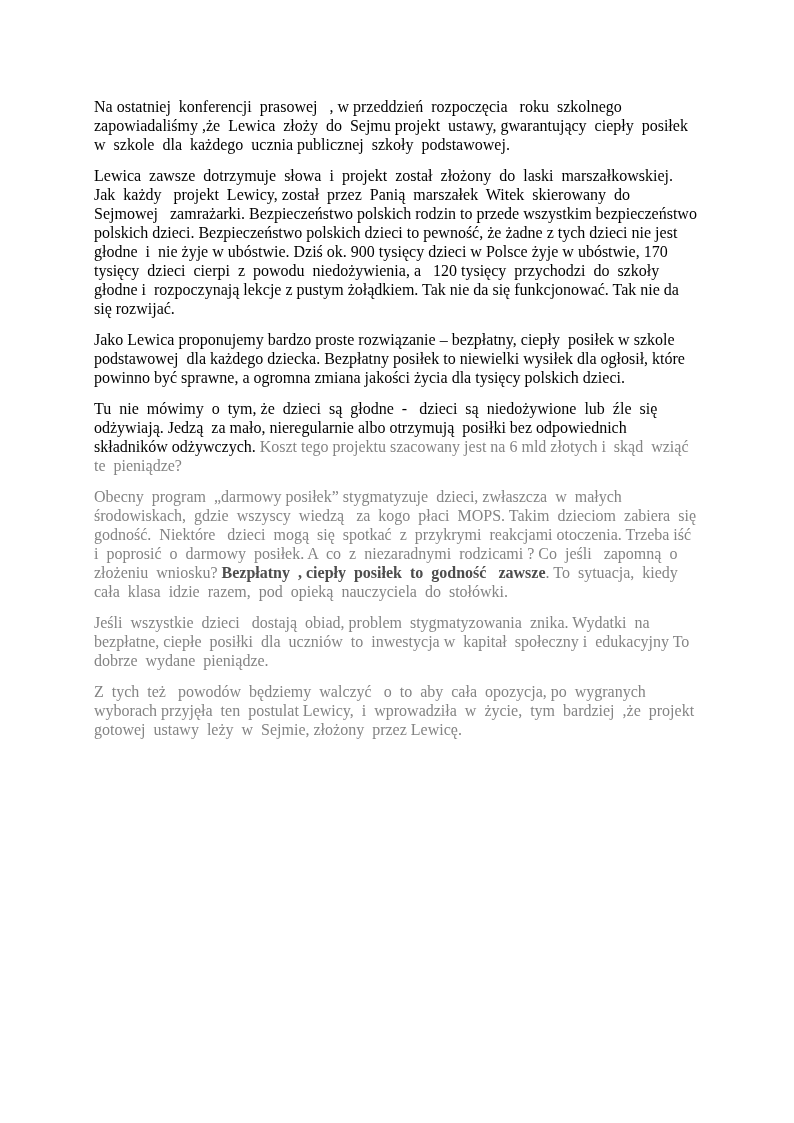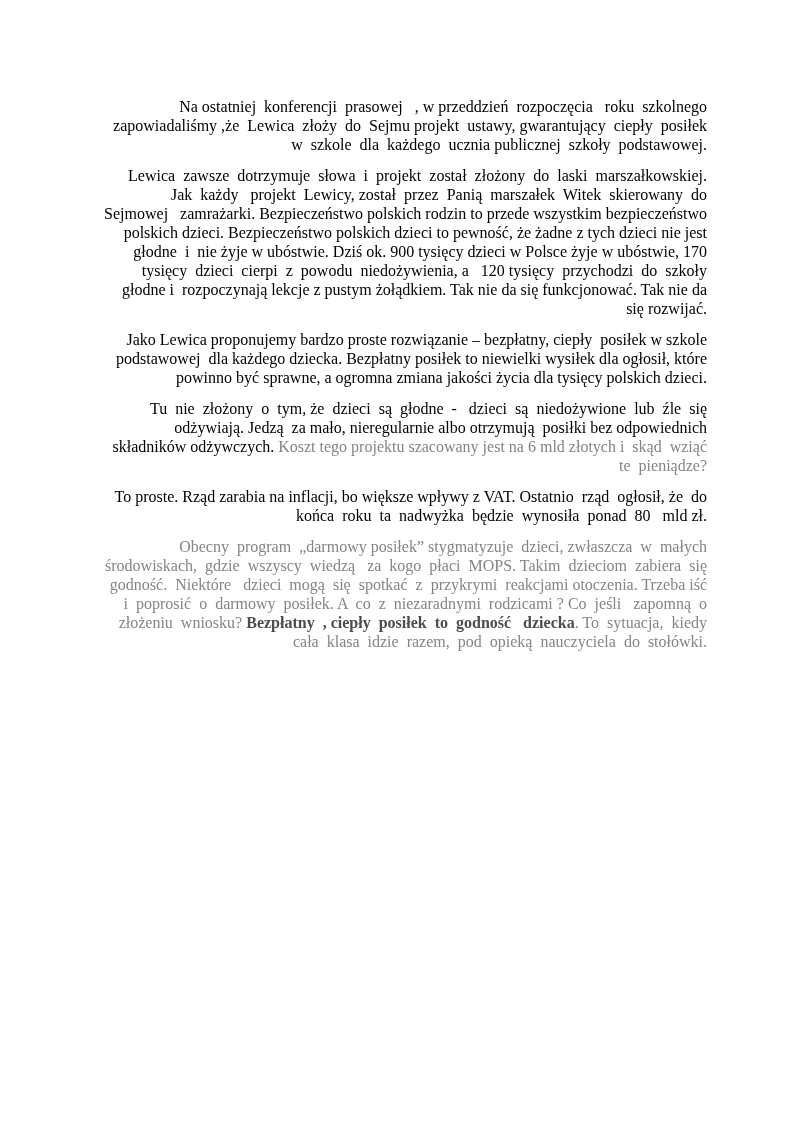--- a/index.html
+++ b/index.html
@@ -18,21 +18,20 @@
     box-sizing: border-box;
     padding: 97px 87px 0 94px;
     font-family: "Liberation Serif", "DejaVu Serif", serif;
     font-size: 16px;
     line-height: 19px;
     color: #000000;
   }
   .doc p {
     margin: 0 0 12px 0;
     white-space: pre-wrap;
-    text-align: right;
   }
   .run-black { color: #000000; font-weight: normal; }
   .run-gray { color: #848484; font-weight: normal; }
   .run-gray_bold { color: #4d4d4d; font-weight: bold; }
 </style>
 </head>
 <body>
 
 <div class="page">
   <div class="doc" id="doc-body">
@@ -43,26 +42,30 @@
 Jak  każdy   projekt  Lewicy, został  przez  Panią  marszałek  Witek  skierowany  do
 Sejmowej   zamrażarki. Bezpieczeństwo polskich rodzin to przede wszystkim bezpieczeństwo
 polskich dzieci. Bezpieczeństwo polskich dzieci to pewność, że żadne z tych dzieci nie jest
 głodne  i  nie żyje w ubóstwie. Dziś ok. 900 tysięcy dzieci w Polsce żyje w ubóstwie, 170
 tysięcy  dzieci  cierpi  z  powodu  niedożywienia, a   120 tysięcy  przychodzi  do  szkoły
 głodne i  rozpoczynają lekcje z pustym żołądkiem. Tak nie da się funkcjonować. Tak nie da
 się rozwijać.</span></p>
       <p><span class="run-black">Jako Lewica proponujemy bardzo proste rozwiązanie – bezpłatny, ciepły  posiłek w szkole
 podstawowej  dla każdego dziecka. Bezpłatny posiłek to niewielki wysiłek dla ogłosił, które
 powinno być sprawne, a ogromna zmiana jakości życia dla tysięcy polskich dzieci.</span></p>
-      <p><span class="run-black">Tu  nie  złożony  o  tym, że  dzieci  są  głodne  -   dzieci  są  niedożywione  lub  źle  się
+      <p><span class="run-black">Tu  nie  mówimy  o  tym, że  dzieci  są  głodne  -   dzieci  są  niedożywione  lub  źle  się
 odżywiają. Jedzą  za mało, nieregularnie albo otrzymują  posiłki bez odpowiednich
 składników odżywczych. </span><span class="run-gray">Koszt tego projektu szacowany jest na 6 mld złotych i  skąd  wziąć
 te  pieniądze?</span></p>
-      <p><span class="run-black"> To proste. Rząd zarabia na inflacji, bo większe wpływy z VAT. Ostatnio  rząd  ogłosił, że  do
-końca  roku  ta  nadwyżka  będzie  wynosiła  ponad  80   mld zł.</span></p>
       <p><span class="run-gray">Obecny  program  „darmowy posiłek” stygmatyzuje  dzieci, zwłaszcza  w  małych
 środowiskach,  gdzie  wszyscy  wiedzą   za  kogo  płaci  MOPS. Takim  dzieciom  zabiera  się
 godność.  Niektóre   dzieci  mogą  się  spotkać  z  przykrymi  reakcjami otoczenia. Trzeba iść
 i  poprosić  o  darmowy  posiłek. A  co  z  niezaradnymi  rodzicami ? Co  jeśli   zapomną  o
-złożeniu  wniosku? </span><span class="run-gray_bold">Bezpłatny  , ciepły  posiłek  to  godność   dziecka</span><span class="run-gray">. To  sytuacja,  kiedy
+złożeniu  wniosku? </span><span class="run-gray_bold">Bezpłatny  , ciepły  posiłek  to  godność   zawsze</span><span class="run-gray">. To  sytuacja,  kiedy
 cała  klasa  idzie  razem,  pod  opieką  nauczyciela  do  stołówki.</span></p>
+      <p><span class="run-gray">Jeśli  wszystkie  dzieci   dostają  obiad, problem  stygmatyzowania  znika. Wydatki  na
+bezpłatne, ciepłe  posiłki  dla  uczniów  to  inwestycja w  kapitał  społeczny i  edukacyjny To
+dobrze  wydane  pieniądze.</span></p>
+      <p><span class="run-gray">Z  tych  też   powodów  będziemy  walczyć   o  to  aby  cała  opozycja, po  wygranych
+wyborach przyjęła  ten  postulat Lewicy,  i  wprowadziła  w  życie,  tym  bardziej  ,że  projekt
+gotowej  ustawy  leży  w  Sejmie, złożony  przez Lewicę.</span></p>
     </div>
 </div>
 
 </body></html>

